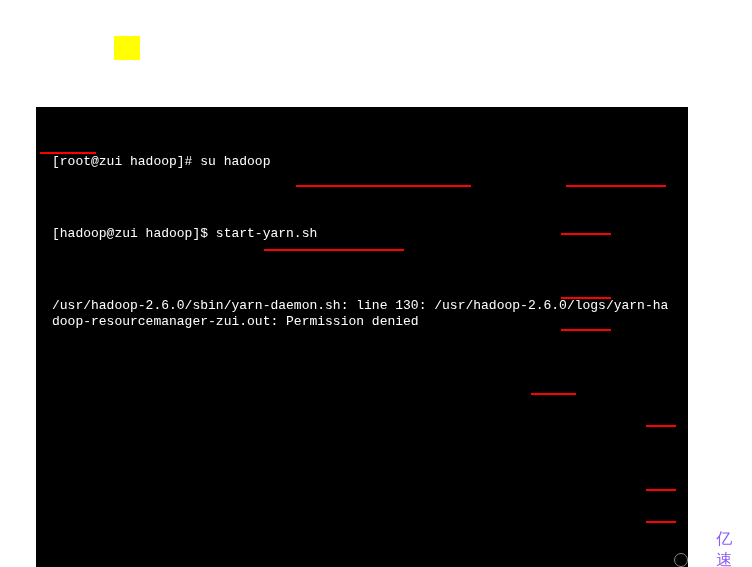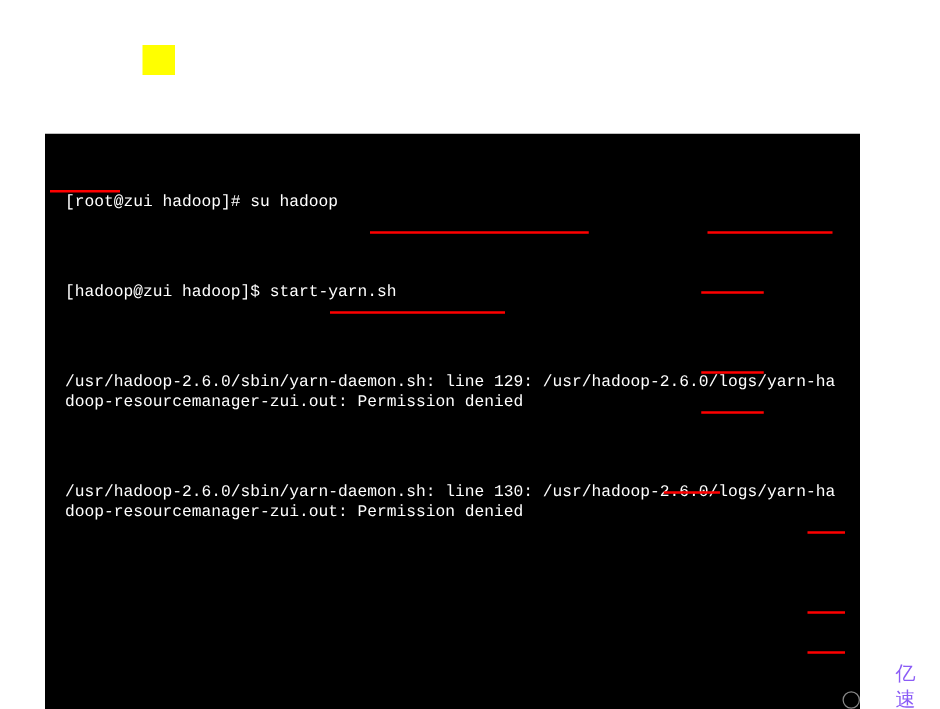--- a/index.html
+++ b/index.html
@@ -64,21 +64,20 @@
     }
   </style>
 </head>
 <body>
 
 <div class="highlight-yellow"></div>
 
 <div class="terminal">
   <div class="term-line">[root@zui hadoop]# su hadoop</div>
   <div class="term-line">[hadoop@zui hadoop]$ start-yarn.sh</div>
-  <div class="term-line">/usr/hadoop-2.6.0/sbin/yarn-daemon.sh: line 129: /usr/hadoop-2.6.0/logs/yarn-hadoop-resourcemanager-zui.out: Permission denied</div>
   <div class="term-line">/usr/hadoop-2.6.0/sbin/yarn-daemon.sh: line 130: /usr/hadoop-2.6.0/logs/yarn-hadoop-resourcemanager-zui.out: Permission denied</div>
   
   
   
   
   
   
   
   
   

